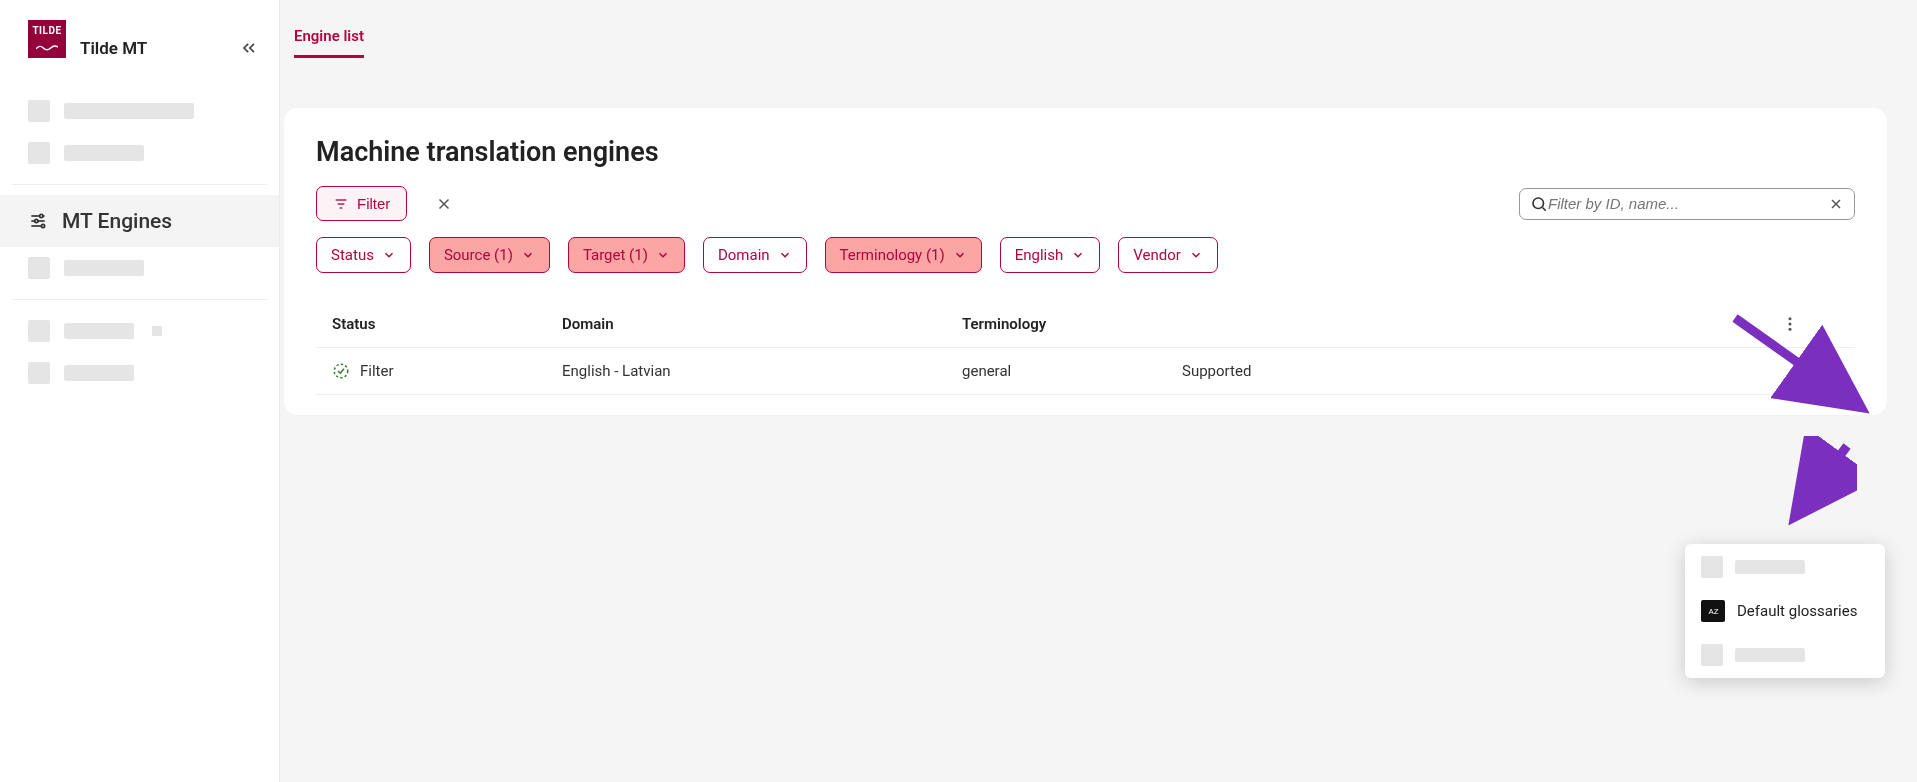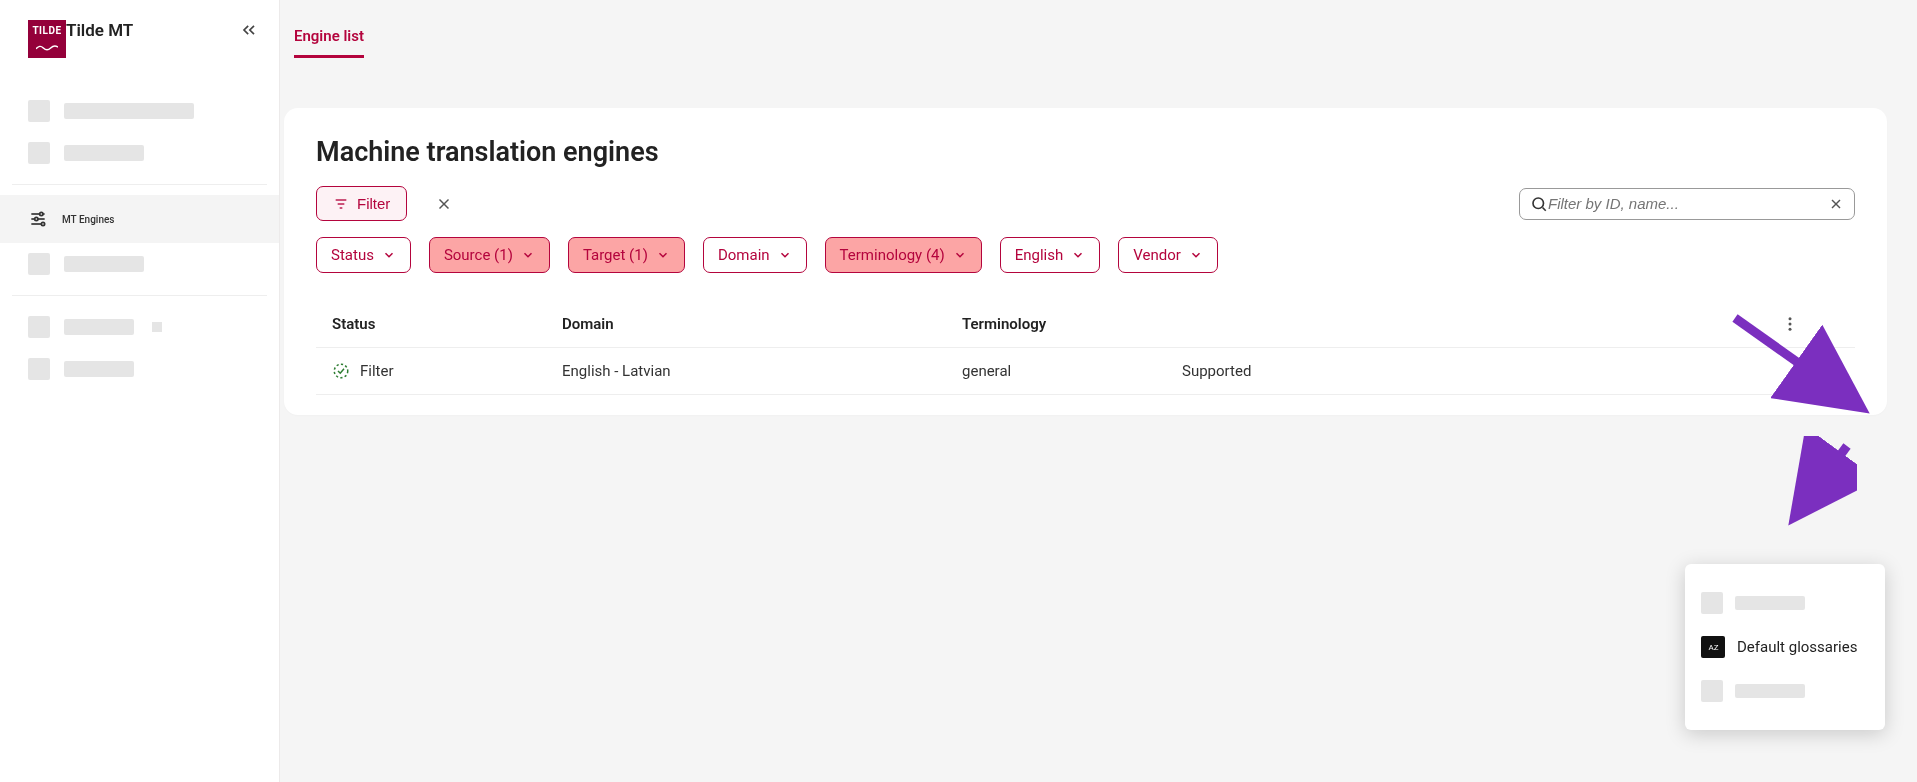--- a/index.html
+++ b/index.html
@@ -17,22 +17,23 @@
   .sidebar {
     width: 280px;
     background: #fff;
     border-right: 1px solid #eceaea;
     display: flex;
     flex-direction: column;
     padding-top: 20px;
   }
   .sidebar-header {
     display: flex;
-    align-items: flex-start;
+    align-items: flex-end;
     padding: 0 20px 20px 28px;
+    gap: 14px;
   }
   .logo-box {
     width: 38px;
     height: 38px;
     background: #94003a;
     color: #fff;
     font-size: 10px;
     font-weight: 700;
     display: flex;
     align-items: center;
@@ -67,21 +68,21 @@
   .ph-bar  { height: 16px; background: #e5e5e5; border-radius: 2px; }
   .ph-bar.w1 { width: 130px; }
   .ph-bar.w2 { width: 80px; }
   .ph-bar.w3 { width: 70px; }
   .nav-divider { height:1px; background:#eee; margin: 10px 12px; }
   .nav-item {
     display: flex;
     align-items: center;
     gap: 14px;
     padding: 14px 28px;
-    font-size: 10px;
+    font-size: 21px;
     color: #333;
     cursor: pointer;
   }
   .nav-item.active { background: #f4f4f4; font-weight: 500; }
   .nav-icon { width: 20px; height: 20px; display:flex; align-items:center; justify-content:center;}
   .nav-label {}
   .nav-placeholder .extra-chip { width:10px; height:10px; background:#e5e5e5; margin-left:4px;}
   
   .main {
     flex: 1;
@@ -189,26 +190,26 @@
   }
   .thead { font-weight: 600; font-size: 15px; color: #222; position: relative;}
   .trow  { font-size: 15px; color: #333; position: relative;}
   .status-cell { display: flex; align-items: center; gap: 10px; }
   .status-icon { color:#2e7d32; }
   .kebab { color:#555; cursor:pointer; justify-self:end; }
   
   .menu {
     position: absolute;
     right: 2px;
-    top: 456px;
+    top: 436px;
     width: 200px;
     background: #fff;
     border-radius: 6px;
     box-shadow: 0 4px 20px rgba(0,0,0,0.18);
-    padding: 28px 16px;
+    padding: 12px 16px;
     display: flex;
     flex-direction: column;
     gap: 22px;
   }
   .menu-row { display: flex; align-items: center; gap: 12px; }
   .menu-ph-icon { width: 22px; height: 22px; background:#e5e5e5; border-radius:2px; }
   .menu-ph-bar  { height: 14px; background:#e5e5e5; border-radius:2px; flex:0 0 70px; }
   .menu-item { display:flex; align-items:center; gap:12px; cursor:pointer; }
   .menu-item .micon {
     width: 24px; height: 22px;
@@ -368,21 +369,21 @@
         </span>
         <span class="chip">
           <span>Domain</span>
           <span class="chev">
               <svg width="14" height="14" viewBox="0 0 24 24" fill="none" stroke="#b4043d" stroke-width="2.5">
                 <path d="m6 9 6 6 6-6"></path>
               </svg>
             </span>
         </span>
         <span class="chip filled">
-          <span>Terminology (4)</span>
+          <span>Terminology (1)</span>
           <span class="chev">
               <svg width="14" height="14" viewBox="0 0 24 24" fill="none" stroke="#b4043d" stroke-width="2.5">
                 <path d="m6 9 6 6 6-6"></path>
               </svg>
             </span>
         </span>
         <span class="chip">
           <span>English</span>
           <span class="chev">
               <svg width="14" height="14" viewBox="0 0 24 24" fill="none" stroke="#b4043d" stroke-width="2.5">

